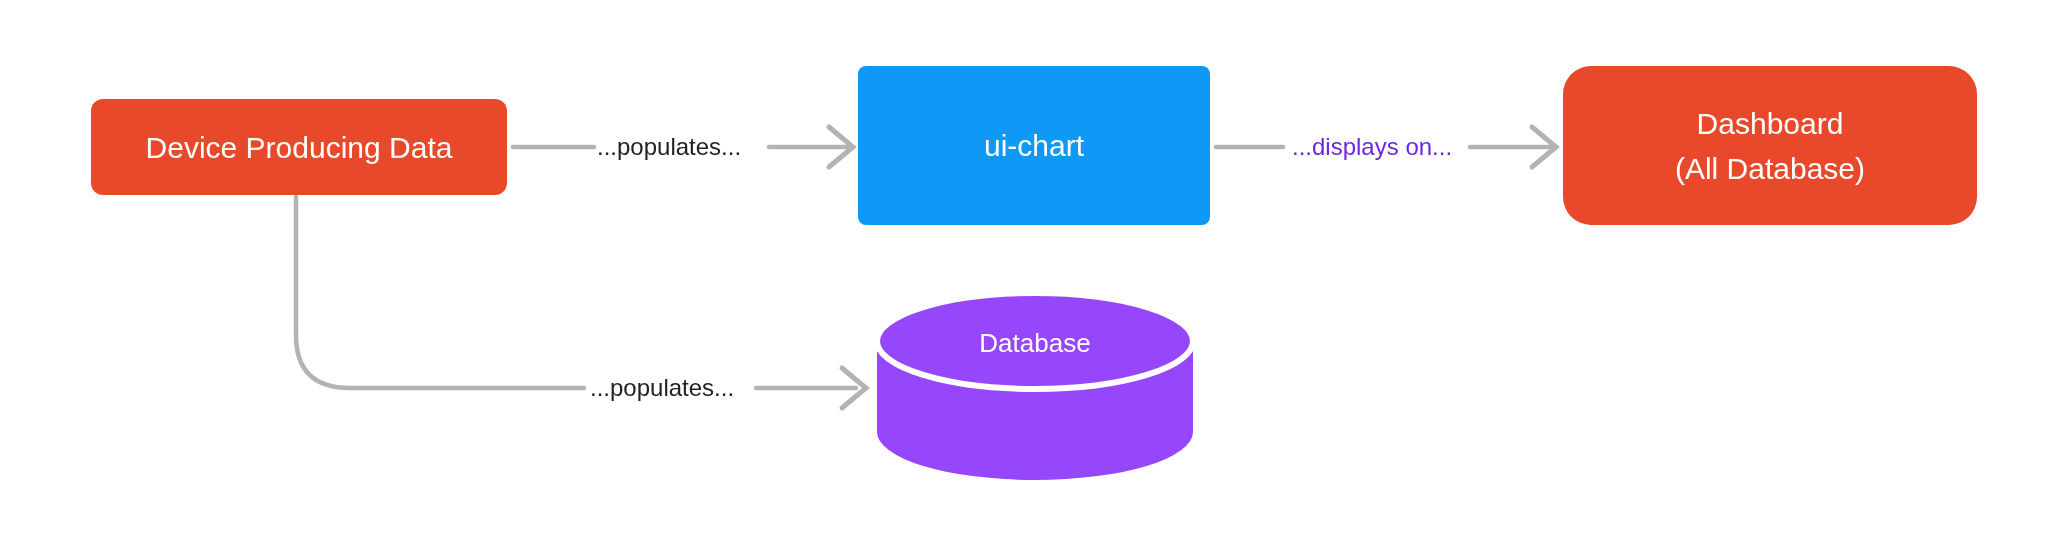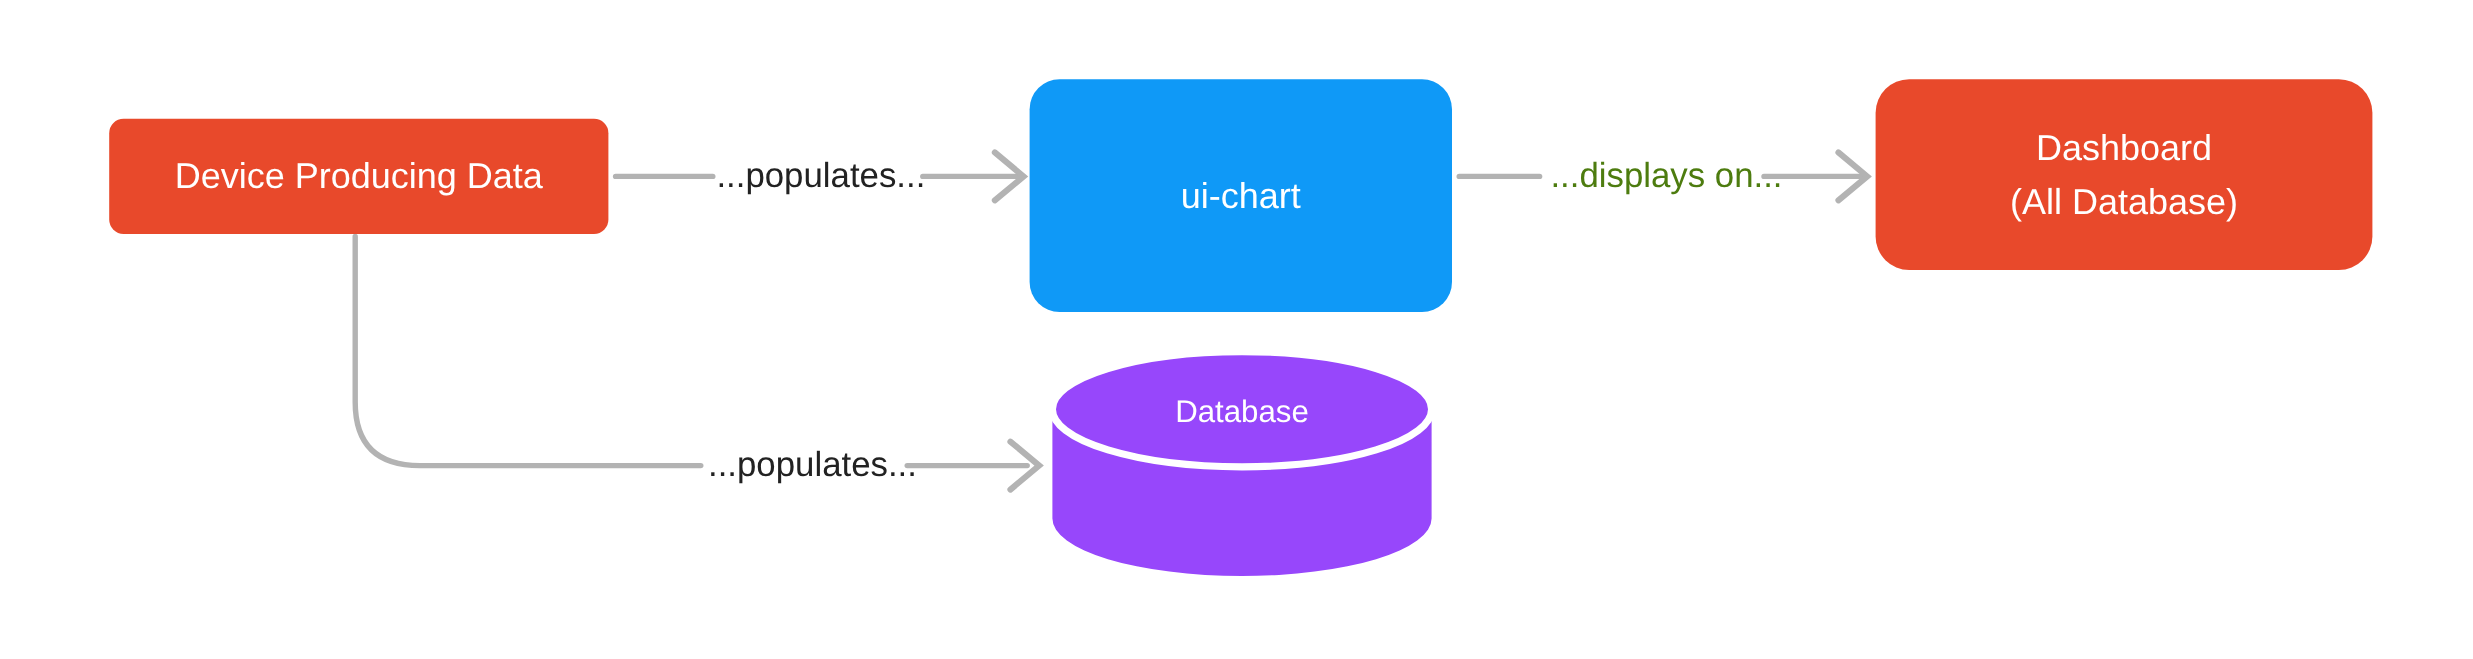--- a/index.html
+++ b/index.html
@@ -39,37 +39,37 @@
     top: 99px;
     width: 416px;
     height: 96px;
     border-radius: 12px;
     background: var(--node-red);
   }
   .node-uichart {
     left: 858px;
     top: 66px;
     width: 352px;
-    height: 194px;
-    border-radius: 25px;
+    height: 159px;
+    border-radius: 8px;
     background: var(--node-blue);
     justify-content: center;
   }
   .node-dashboard {
     left: 1563px;
     top: 66px;
     width: 414px;
     height: 159px;
     border-radius: 28px;
     background: var(--node-red);
     flex-direction: column;
   }
   .edge-label {
     position: absolute;
-    font-size: 29px;
+    font-size: 24px;
     line-height: 34px;
     color: #222222;
     text-align: left;
     white-space: nowrap;
   }
   .edge-label-populates-top   { left: 597px;  top: 130px; width: 170px; }
   .edge-label-displays-on     { left: 1292px; top: 130px; width: 170px; }
   .edge-label-populates-bottom{ left: 590px;  top: 371px; width: 160px; }
   .database-label {
     position: absolute;
@@ -124,17 +124,17 @@
 
   <div class="node node-dashboard">
     <span>Dashboard</span>
     <span>(All Database)</span>
   </div>
 
   <div class="database-label">Database</div>
 
   <div class="edge-label edge-label-populates-top" style="color: rgb(34, 34, 34);">...populates...</div>
 
-  <div class="edge-label edge-label-displays-on" style="color: #4d7c0f;">...displays on...</div>
+  <div class="edge-label edge-label-displays-on" style="color: #6d28d9;">...displays on...</div>
 
   <div class="edge-label edge-label-populates-bottom" style="color: rgb(34, 34, 34);">...populates...</div>
 
 </div>
 
 </body></html>

